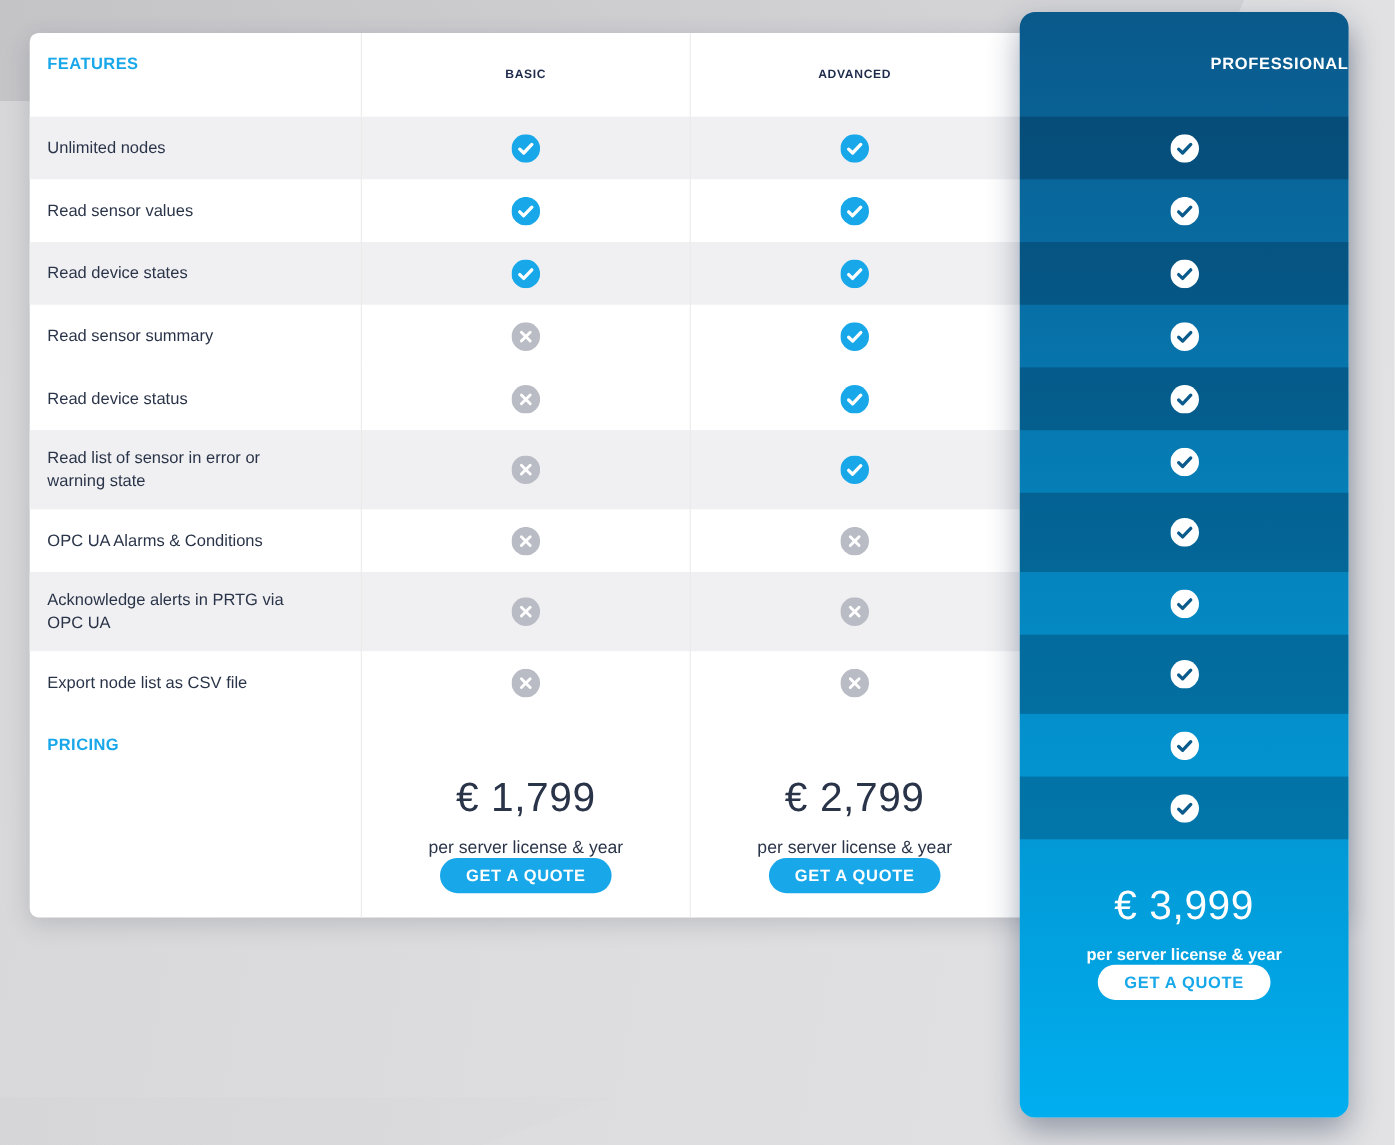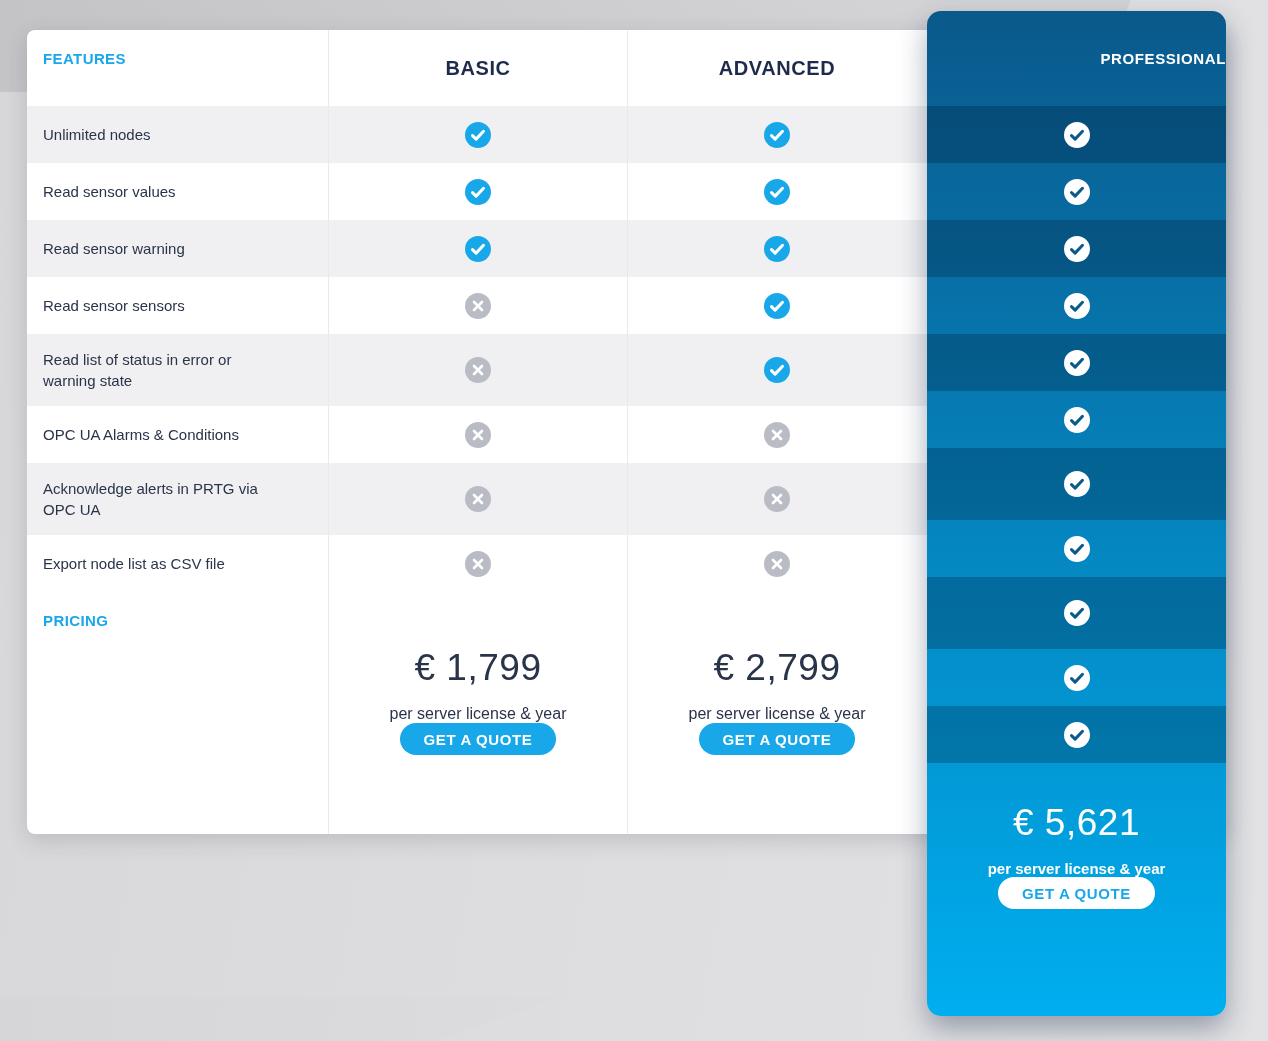--- a/index.html
+++ b/index.html
@@ -26,21 +26,21 @@
   .stripe { background:#f0f0f2; }
 
   .col-f  { width:301px; }
   .col-p  { width:299px; border-left:1px solid #eaeaec;
             display:flex; align-items:center; justify-content:center; }
   .col-gap{ width:300px; }
 
   .thead { height:76px; border-radius:8px 0 0 0; }
   .section-label { color:#18a8e9; font-size:15px; font-weight:bold; letter-spacing:.4px; }
   .feat-head-cell { padding:20px 0 0 16px; }
-  .plan-head { color:#1f2b4d; font-size:20px; font-weight:bold; letter-spacing:.6px; }
+  .plan-head { color:#1f2b4d; font-size:11px; font-weight:bold; letter-spacing:.6px; }
 
   .feat-row { height:57px; }
   .feat-row.tall { height:72px; }
   .feat-label { display:flex; align-items:center; padding:0 44px 0 16px;
                 color:#2a3449; font-size:15px; line-height:21px; }
   .icon { display:inline-flex; width:26px; height:26px; }
 
   .pricing-row { flex:1; }
   .pricing-cell { flex-direction:column; justify-content:flex-start; padding-top:56px; align-items:center; }
   .price { color:#2a3449; font-size:37px; font-weight:300; letter-spacing:.5px; line-height:40px; }
@@ -121,61 +121,81 @@
             <span class="icon">
               <svg width="26" height="26" viewBox="0 0 26 26">
                 <circle cx="13" cy="13" r="13" fill="#18a8e9"></circle>
                 <path fill="none" stroke-width="3" stroke-linecap="round" stroke-linejoin="round" d="M7.5 13.6l3.6 3.5 7.4-7.8" stroke="#ffffff"></path>
               </svg>
             </span>
           </div>
           <div class="col-gap"></div>
         </div>
         <div class="row feat-row stripe">
-          <div class="col-f feat-label">Read sensor warning</div>
-          <div class="col-p">
-            <span class="icon">
-              <svg width="26" height="26" viewBox="0 0 26 26">
-                <circle cx="13" cy="13" r="13" fill="#18a8e9"></circle>
-                <path fill="none" stroke-width="3" stroke-linecap="round" stroke-linejoin="round" d="M7.5 13.6l3.6 3.5 7.4-7.8" stroke="#ffffff"></path>
-              </svg>
-            </span>
-          </div>
-          <div class="col-p">
-            <span class="icon">
-              <svg width="26" height="26" viewBox="0 0 26 26">
-                <circle cx="13" cy="13" r="13" fill="#18a8e9"></circle>
-                <path fill="none" stroke-width="3" stroke-linecap="round" stroke-linejoin="round" d="M7.5 13.6l3.6 3.5 7.4-7.8" stroke="#ffffff"></path>
-              </svg>
-            </span>
-          </div>
-          <div class="col-gap"></div>
-        </div>
-        <div class="row feat-row">
-          <div class="col-f feat-label">Read sensor sensors</div>
+          <div class="col-f feat-label">Read device states</div>
+          <div class="col-p">
+            <span class="icon">
+              <svg width="26" height="26" viewBox="0 0 26 26">
+                <circle cx="13" cy="13" r="13" fill="#18a8e9"></circle>
+                <path fill="none" stroke-width="3" stroke-linecap="round" stroke-linejoin="round" d="M7.5 13.6l3.6 3.5 7.4-7.8" stroke="#ffffff"></path>
+              </svg>
+            </span>
+          </div>
+          <div class="col-p">
+            <span class="icon">
+              <svg width="26" height="26" viewBox="0 0 26 26">
+                <circle cx="13" cy="13" r="13" fill="#18a8e9"></circle>
+                <path fill="none" stroke-width="3" stroke-linecap="round" stroke-linejoin="round" d="M7.5 13.6l3.6 3.5 7.4-7.8" stroke="#ffffff"></path>
+              </svg>
+            </span>
+          </div>
+          <div class="col-gap"></div>
+        </div>
+        <div class="row feat-row">
+          <div class="col-f feat-label">Read sensor summary</div>
+          <div class="col-p">
+            <span class="icon">
+              <svg width="26" height="26" viewBox="0 0 26 26">
+                <circle cx="13" cy="13" r="13" fill="#babcc5"></circle>
+                <path fill="none" stroke-width="2.6" stroke-linecap="round" stroke-linejoin="round" d="M9 9l8 8M17 9l-8 8" stroke="#ffffff"></path>
+              </svg>
+            </span>
+          </div>
+          <div class="col-p">
+            <span class="icon">
+              <svg width="26" height="26" viewBox="0 0 26 26">
+                <circle cx="13" cy="13" r="13" fill="#18a8e9"></circle>
+                <path fill="none" stroke-width="3" stroke-linecap="round" stroke-linejoin="round" d="M7.5 13.6l3.6 3.5 7.4-7.8" stroke="#ffffff"></path>
+              </svg>
+            </span>
+          </div>
+          <div class="col-gap"></div>
+        </div>
+        <div class="row feat-row">
+          <div class="col-f feat-label">Read device status</div>
           <div class="col-p">
             <span class="icon">
               <svg width="26" height="26" viewBox="0 0 26 26">
                 <circle cx="13" cy="13" r="13" fill="#babcc5"></circle>
                 <path fill="none" stroke-width="2.6" stroke-linecap="round" stroke-linejoin="round" d="M9 9l8 8M17 9l-8 8" stroke="#ffffff"></path>
               </svg>
             </span>
           </div>
           <div class="col-p">
             <span class="icon">
               <svg width="26" height="26" viewBox="0 0 26 26">
                 <circle cx="13" cy="13" r="13" fill="#18a8e9"></circle>
                 <path fill="none" stroke-width="3" stroke-linecap="round" stroke-linejoin="round" d="M7.5 13.6l3.6 3.5 7.4-7.8" stroke="#ffffff"></path>
               </svg>
             </span>
           </div>
           <div class="col-gap"></div>
         </div>
         <div class="row feat-row stripe tall">
-          <div class="col-f feat-label">Read list of status in error or warning state</div>
+          <div class="col-f feat-label">Read list of sensor in error or warning state</div>
           <div class="col-p">
             <span class="icon">
               <svg width="26" height="26" viewBox="0 0 26 26">
                 <circle cx="13" cy="13" r="13" fill="#babcc5"></circle>
                 <path fill="none" stroke-width="2.6" stroke-linecap="round" stroke-linejoin="round" d="M9 9l8 8M17 9l-8 8" stroke="#ffffff"></path>
               </svg>
             </span>
           </div>
           <div class="col-p">
             <span class="icon">
@@ -355,18 +375,18 @@
         <div class="pro-row dark">
           <span class="icon">
             <svg width="26" height="26" viewBox="0 0 26 26">
               <circle cx="13" cy="13" r="13" fill="#ffffff"></circle>
               <path fill="none" stroke-width="3" stroke-linecap="round" stroke-linejoin="round" d="M7.5 13.6l3.6 3.5 7.4-7.8" stroke="#0a5a8c"></path>
             </svg>
           </span>
         </div>
       </div>
     <div class="pro-pricing">
-      <div class="price">€ 5,621</div>
+      <div class="price">€ 3,999</div>
       <div class="per">per server license &amp; year</div>
       <button class="cta">GET A QUOTE</button>
     </div>
   </div>
 </div>
 
 </body></html>

